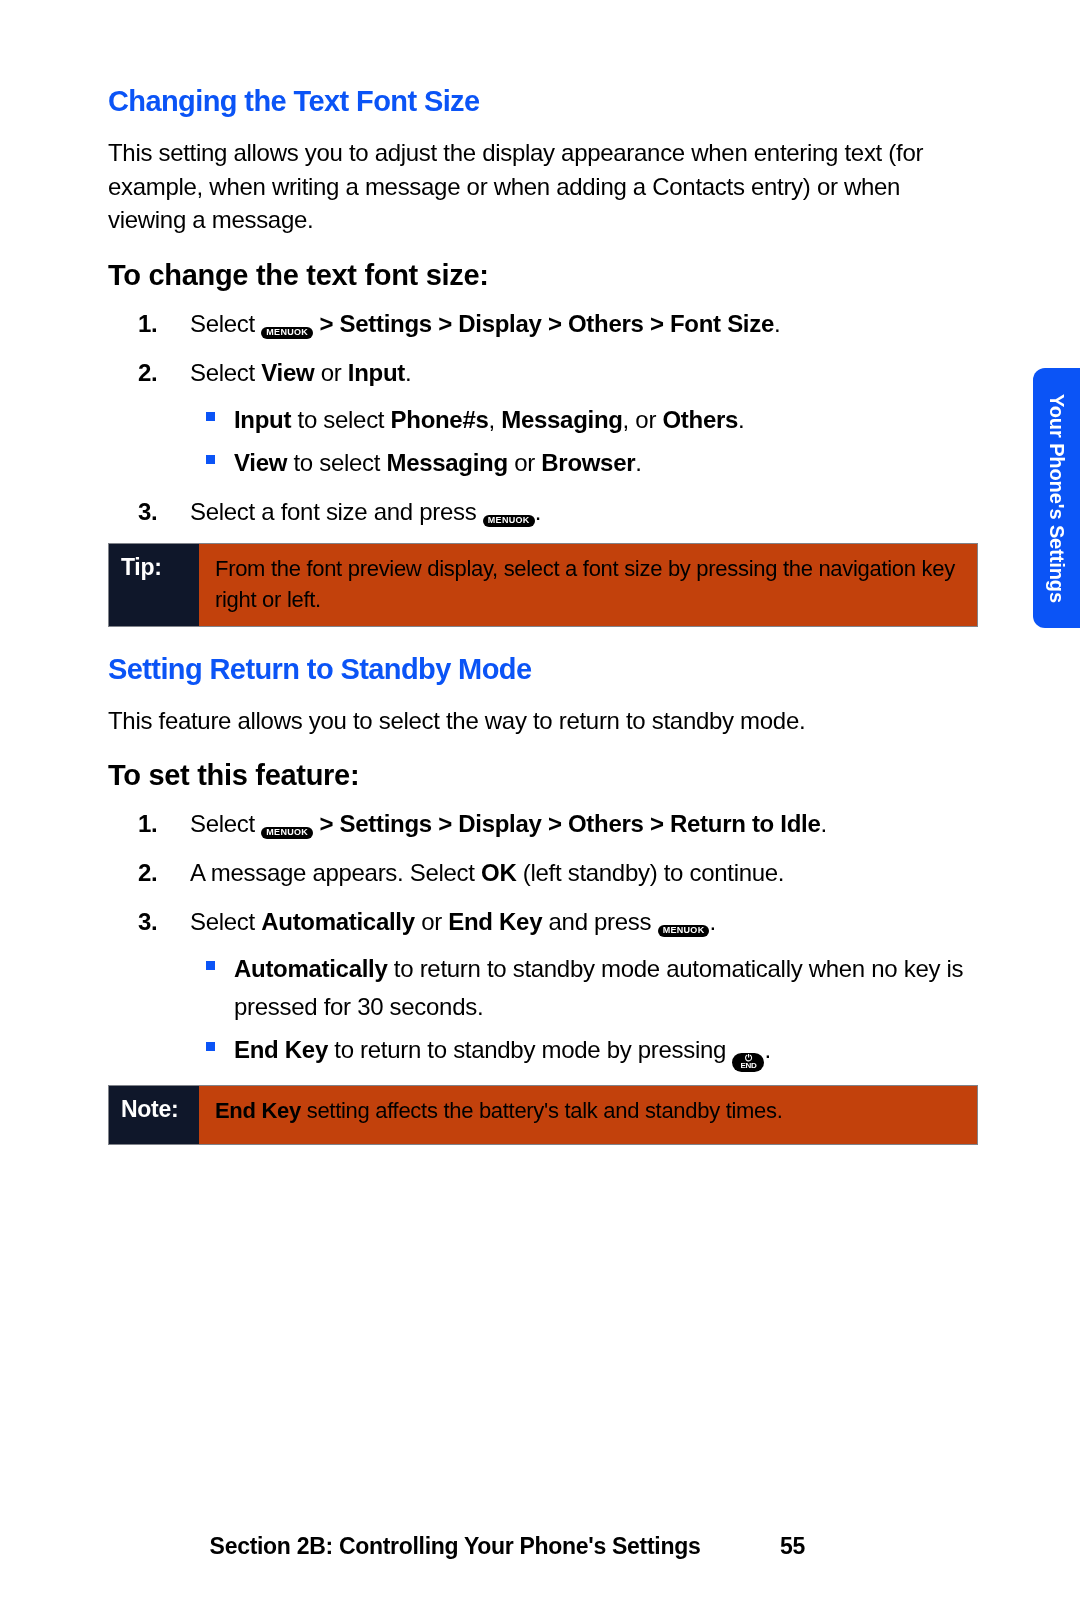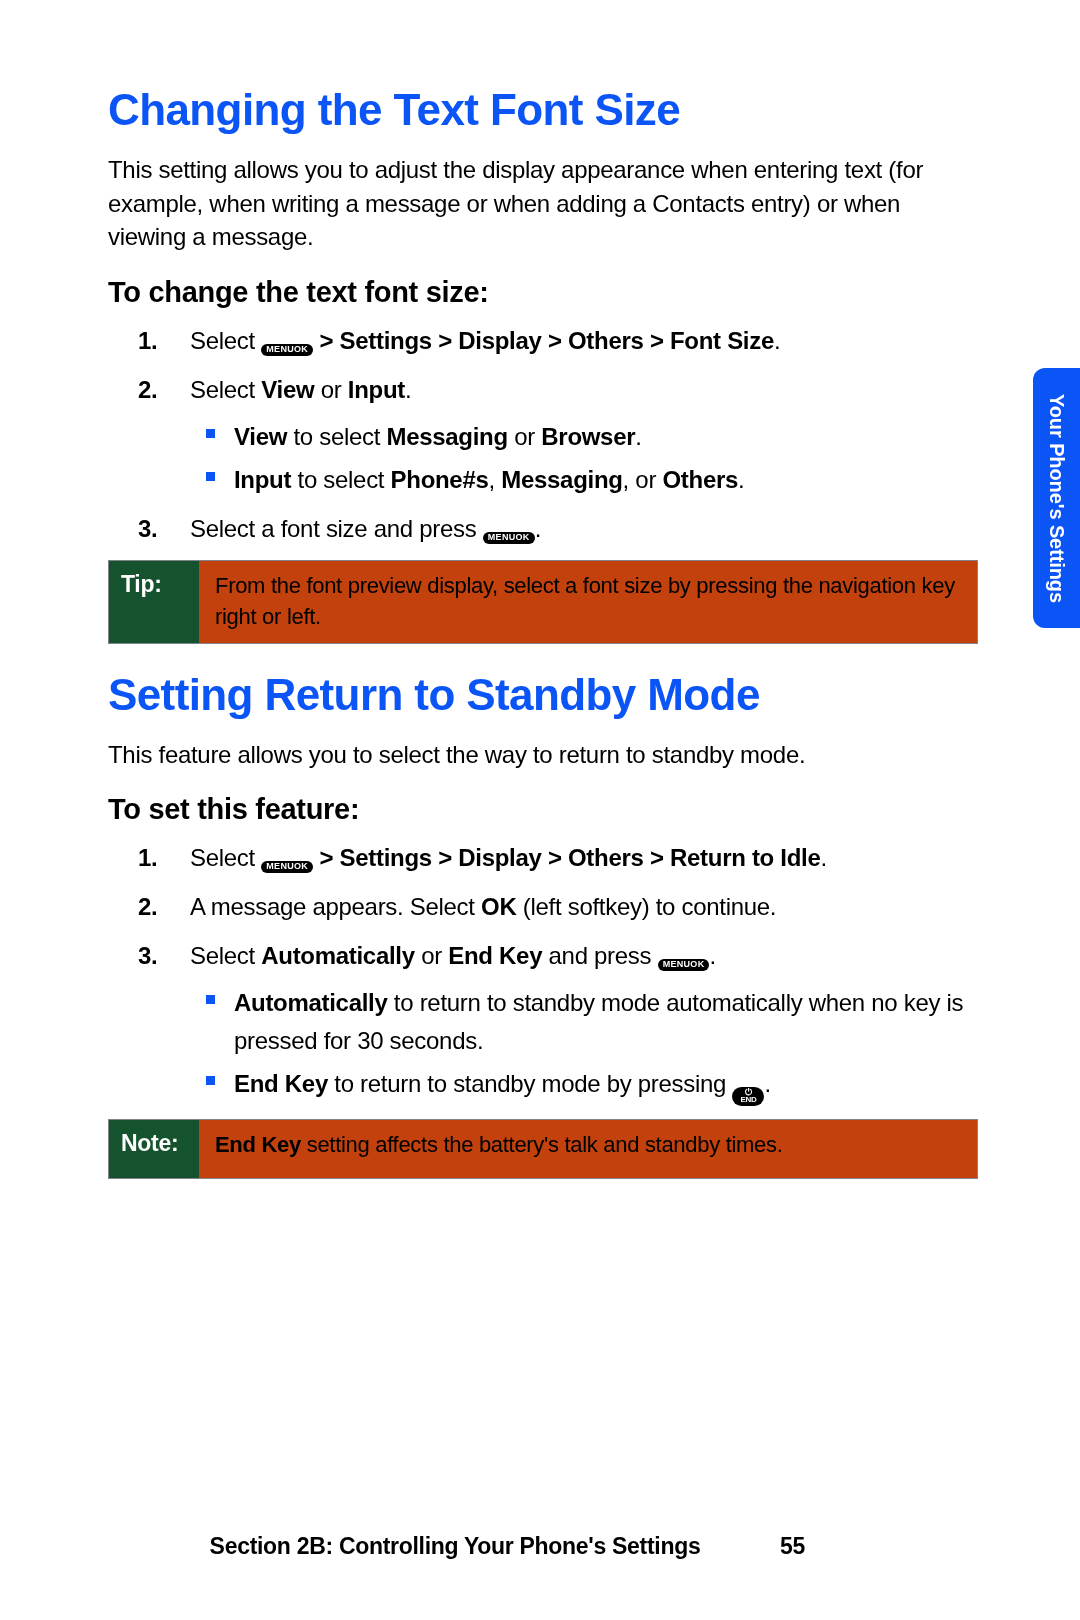--- a/index.html
+++ b/index.html
@@ -15,21 +15,21 @@
     letter-spacing: -0.3px;
   }
   .page {
     position: absolute;
     left: 108px;
     top: 85px;
     width: 870px;
   }
   h2 {
     color: #0b54f6;
-    font-size: 44px;
+    font-size: 29px;
     font-weight: 700;
     margin: 0 0 18px 0;
     letter-spacing: -0.6px;
   }
   p.body {
     font-size: 24px;
     line-height: 1.4;
     margin: 0 0 22px 0;
   }
   p.subhead {
@@ -111,21 +111,21 @@
   .key-end .pwr { font-size: 9px; line-height:7px;}
   .notebox {
     display: flex;
     align-items: stretch;
     border: 1px solid #80838a;
     margin: 4px 0 26px 0;
     min-height: 60px;
   }
   .notebox .tag {
     flex: 0 0 90px;
-    background: #14532d;
+    background: #0f172a;
     color: #fff;
     font-weight: 700;
     font-size: 23px;
     display: flex;
     align-items: flex-start;
     padding: 10px 0 0 12px;
   }
   .notebox .content {
     flex: 1;
     background: #c2410c;
@@ -190,24 +190,24 @@
       <span>Select </span><span class="key">
           <span>MENU</span>
           <span>OK</span>
         </span><span class="bold"> &gt; Settings &gt; Display &gt; Others &gt; Font Size</span><span>.</span>
     </li>
     <li>
       <span class="num">2.</span>
       <span>Select </span><span class="bold">View</span><span> or </span><span class="bold">Input</span><span>.</span>
       <ul class="sub">
         <li>
+          <span class="bold">Input</span><span> to select </span><span class="bold">Phone#s</span><span>, </span><span class="bold">Messaging</span><span>, or </span><span class="bold">Others</span><span>.</span>
+        </li>
+        <li>
           <span class="bold">View</span><span> to select </span><span class="bold">Messaging</span><span> or </span><span class="bold">Browser</span><span>.</span>
-        </li>
-        <li>
-          <span class="bold">Input</span><span> to select </span><span class="bold">Phone#s</span><span>, </span><span class="bold">Messaging</span><span>, or </span><span class="bold">Others</span><span>.</span>
         </li>
       </ul>
     </li>
     <li>
       <span class="num">3.</span>
       <span>Select a font size and press </span><span class="key">
           <span>MENU</span>
           <span>OK</span>
         </span><span>.</span>
     </li>
@@ -225,21 +225,21 @@
   <ol class="steps">
     <li>
       <span class="num">1.</span>
       <span>Select </span><span class="key">
           <span>MENU</span>
           <span>OK</span>
         </span><span class="bold"> &gt; Settings &gt; Display &gt; Others &gt; Return to Idle</span><span>.</span>
     </li>
     <li>
       <span class="num">2.</span>
-      <span>A message appears. Select </span><span class="bold">OK</span><span> (left softkey) to continue.</span>
+      <span>A message appears. Select </span><span class="bold">OK</span><span> (left standby) to continue.</span>
     </li>
     <li>
       <span class="num">3.</span>
       <span>Select </span><span class="bold">Automatically</span><span> or </span><span class="bold">End Key</span><span> and press </span><span class="key">
           <span>MENU</span>
           <span>OK</span>
         </span><span>.</span>
       <ul class="sub">
         <li>
           <span class="bold">Automatically</span><span> to return to standby mode automatically when no key is pressed for 30 seconds.</span>

